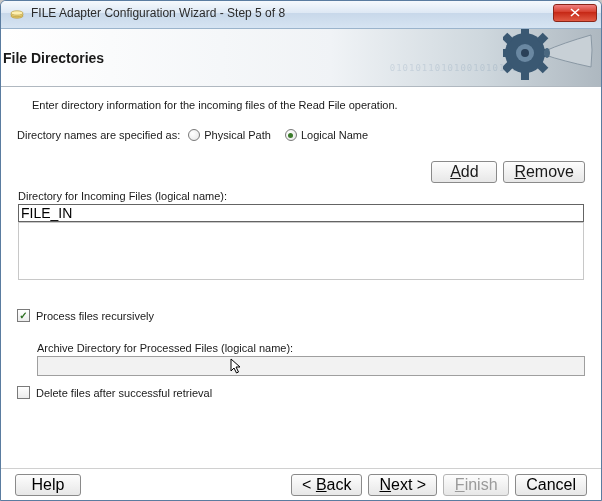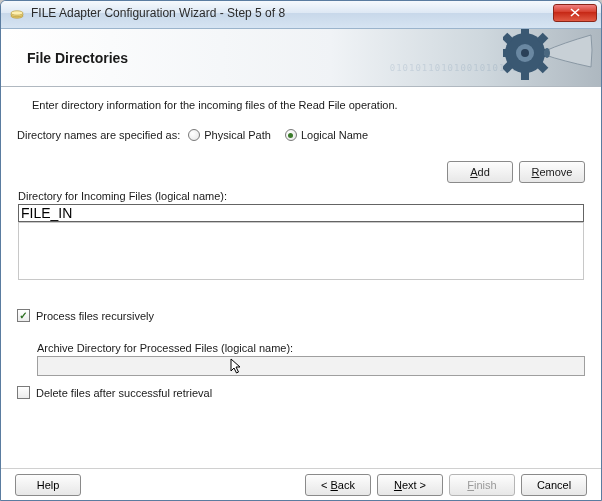--- a/index.html
+++ b/index.html
@@ -49,21 +49,21 @@
       color: #fff; font-weight: bold;
       cursor: pointer;
     }
     .header-panel {
       height: 58px;
       background: linear-gradient(to right, #ffffff 0%, #f0f3f6 55%, #cfd8de 80%, #aeb8c0 100%);
       border-bottom: 1px solid #b0b8c0;
       position: relative;
       display: flex;
       align-items: center;
-      padding-left: 26px;
+      padding-left: 2px;
       overflow: hidden;
     }
     .header-title {
       font-size: 14px;
       font-weight: bold;
       color: #1a1a1a;
     }
     .gear-art {
       position: absolute;
       right: 8px; top: -6px;
@@ -111,21 +111,21 @@
       gap: 6px;
       margin-bottom: 6px;
     }
     .btn {
       min-width: 66px;
       height: 22px;
       padding: 0 10px;
       background: linear-gradient(to bottom, #fdfdfd, #e7e7e7);
       border: 1px solid #8a8a8a;
       border-radius: 3px;
-      font-size: 11px;
+      font-size: 16px;
       display: flex; align-items: center; justify-content: center;
       cursor: pointer;
     }
     .btn.disabled {
       color: #9a9a9a;
       border-color: #b5b5b5;
       cursor: default;
     }
     .btn .mn { text-decoration: underline; }
     .dir-block {

